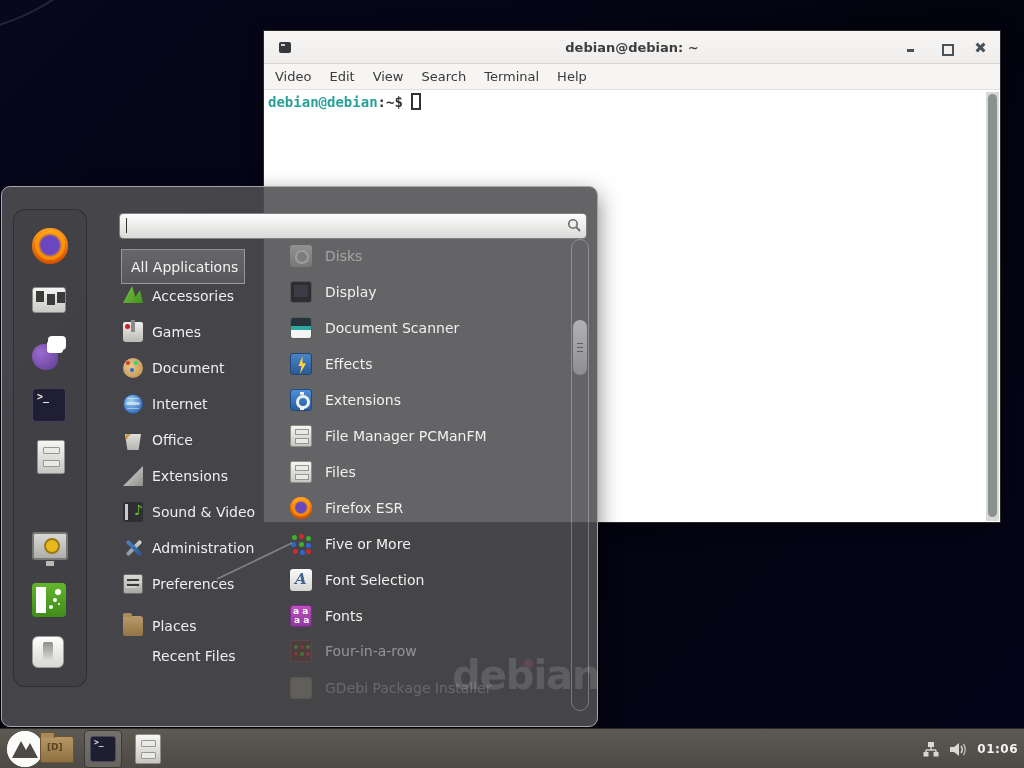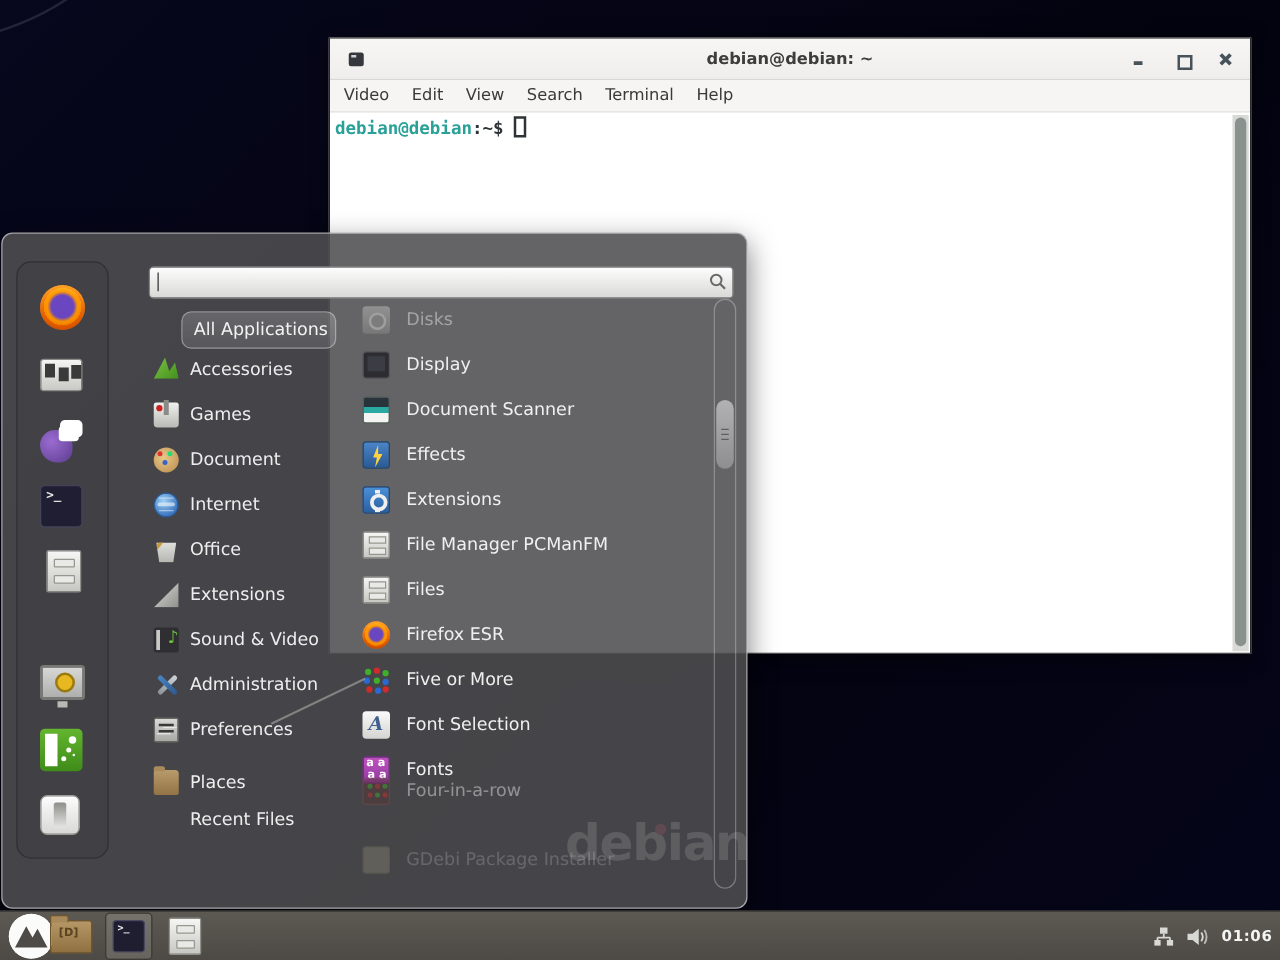--- a/index.html
+++ b/index.html
@@ -134,24 +134,24 @@
   .menu-search {
     position:absolute; left:117px; top:26px; width:468px; height:26px;
     border:1px solid #808080; border-radius:4px;
     background:linear-gradient(#fdfdfd,#d9d9d7);
     font-size:13px; color:#222; padding:0 26px 0 6px; outline:none;
   }
   .search-caret { position:absolute; left:124px; top:31px; width:1px; height:15px; background:#333; }
   .search-mag { position:absolute; left:565px; top:31px; }
 
   .allapps-btn {
-    position:absolute; left:119px; top:62px; width:124px; height:30px;
-    border:1px solid rgba(255,255,255,0.35); border-radius:8px;
+    position:absolute; left:119px; top:62px; width:124px; height:35px;
+    border:1px solid rgba(255,255,255,0.35); border-radius:0;
     background:linear-gradient(rgba(255,255,255,0.18),rgba(255,255,255,0.10));
-    color:#f2f2f2; font-size:14px; display:flex; align-items:center; padding-left:9px; cursor:pointer;margin-left:24px;
+    color:#f2f2f2; font-size:14px; display:flex; align-items:center; padding-left:9px; cursor:pointer;
   }
   .cat-row {
     position:absolute; left:117px; width:150px; height:36px;
     display:flex; align-items:center; gap:9px; padding-left:4px;
     color:#eeeeee; font-size:14px; cursor:pointer;
   }
   .cat-icon { width:20px; height:20px; flex:none; position:relative; }
   .cat-label { white-space:nowrap; }
   .cat-noicon { padding-left:33px; }
 
@@ -428,21 +428,21 @@
       <span>Five or More</span>
     </div>
   <div class="app-row" style="top:375px">
       <span class="app-icon ai-fontsel"></span>
       <span>Font Selection</span>
     </div>
   <div class="app-row" style="top:411px">
       <span class="app-icon ai-fonts"></span>
       <span>Fonts</span>
     </div>
-  <div class="app-row faded" style="top:428px">
+  <div class="app-row faded" style="top:446px">
       <span class="app-icon ai-four"></span>
       <span>Four-in-a-row</span>
     </div>
   <div class="app-row vfaded" style="top:483px">
       <span class="app-icon ai-gdebi"></span>
       <span>GDebi Package Installer</span>
     </div>
 
   <div class="menu-scrollbar">
     <div class="menu-scroll-thumb"></div>

